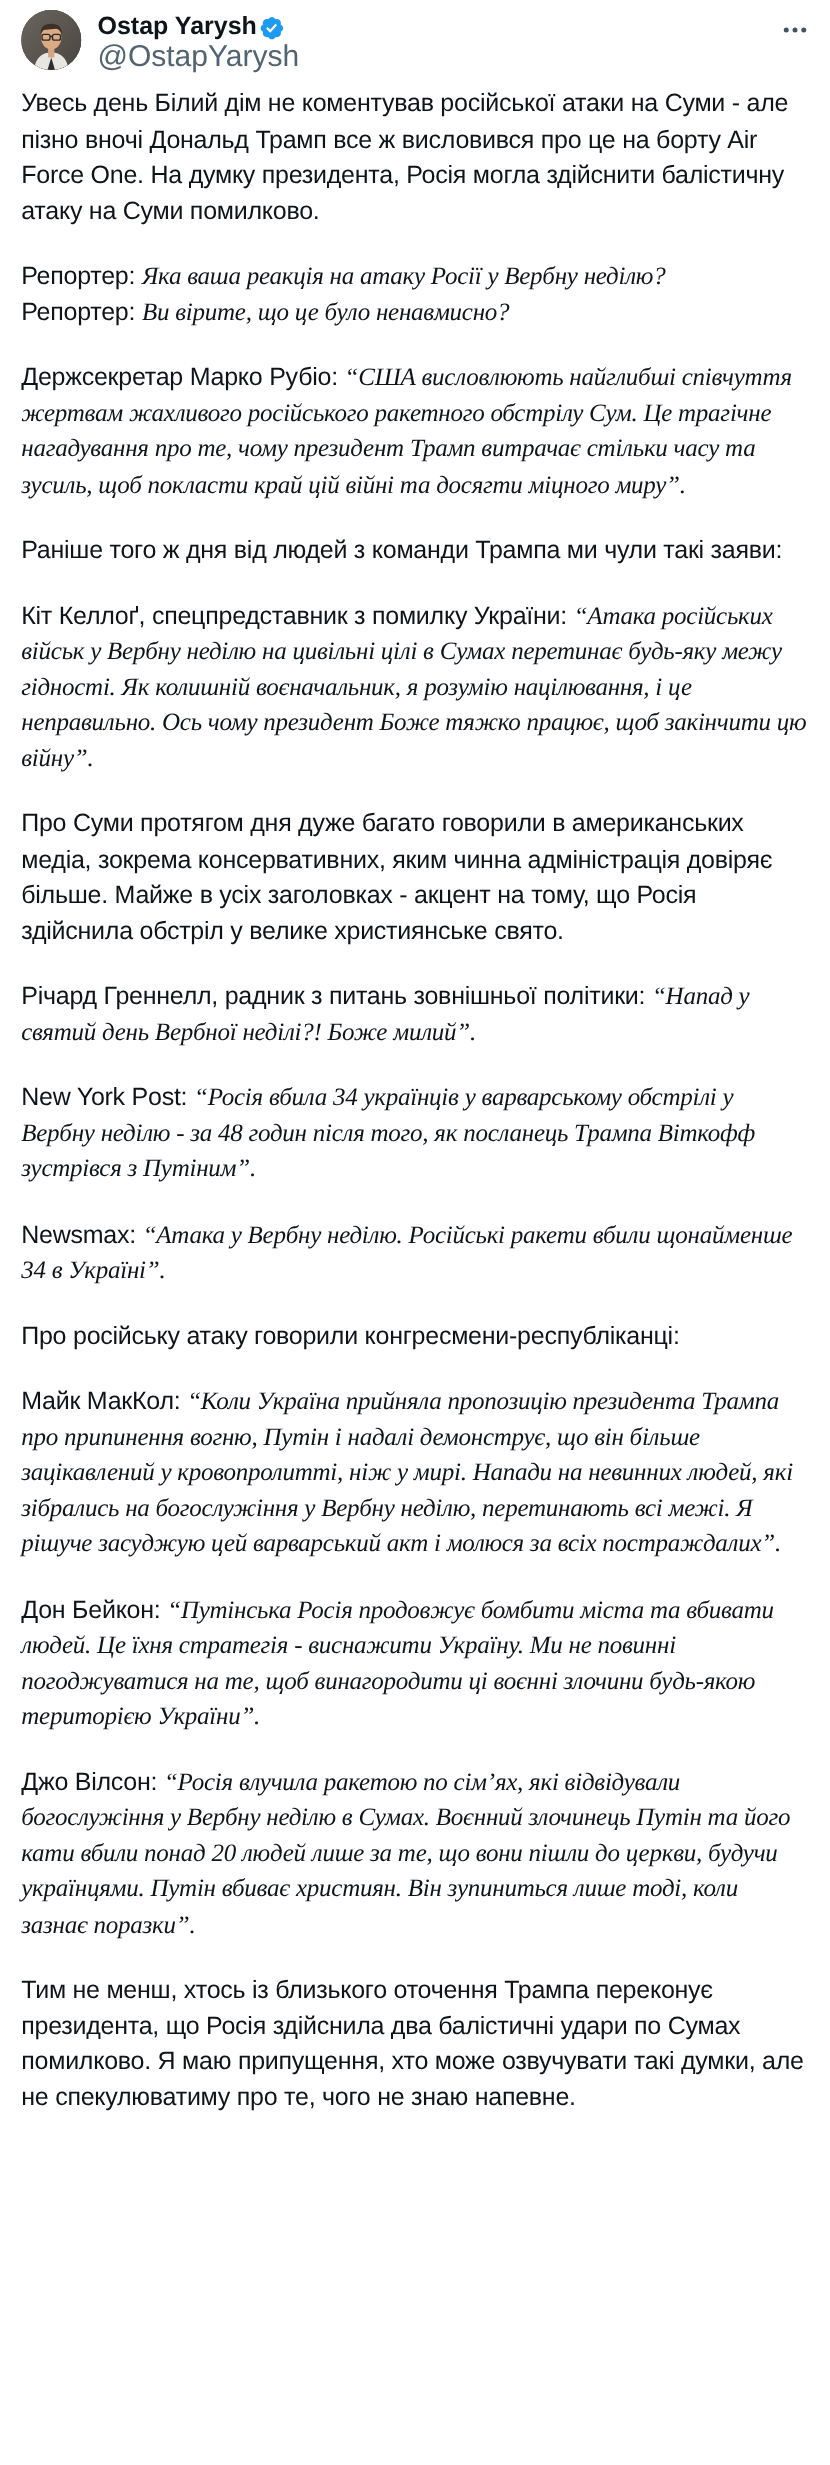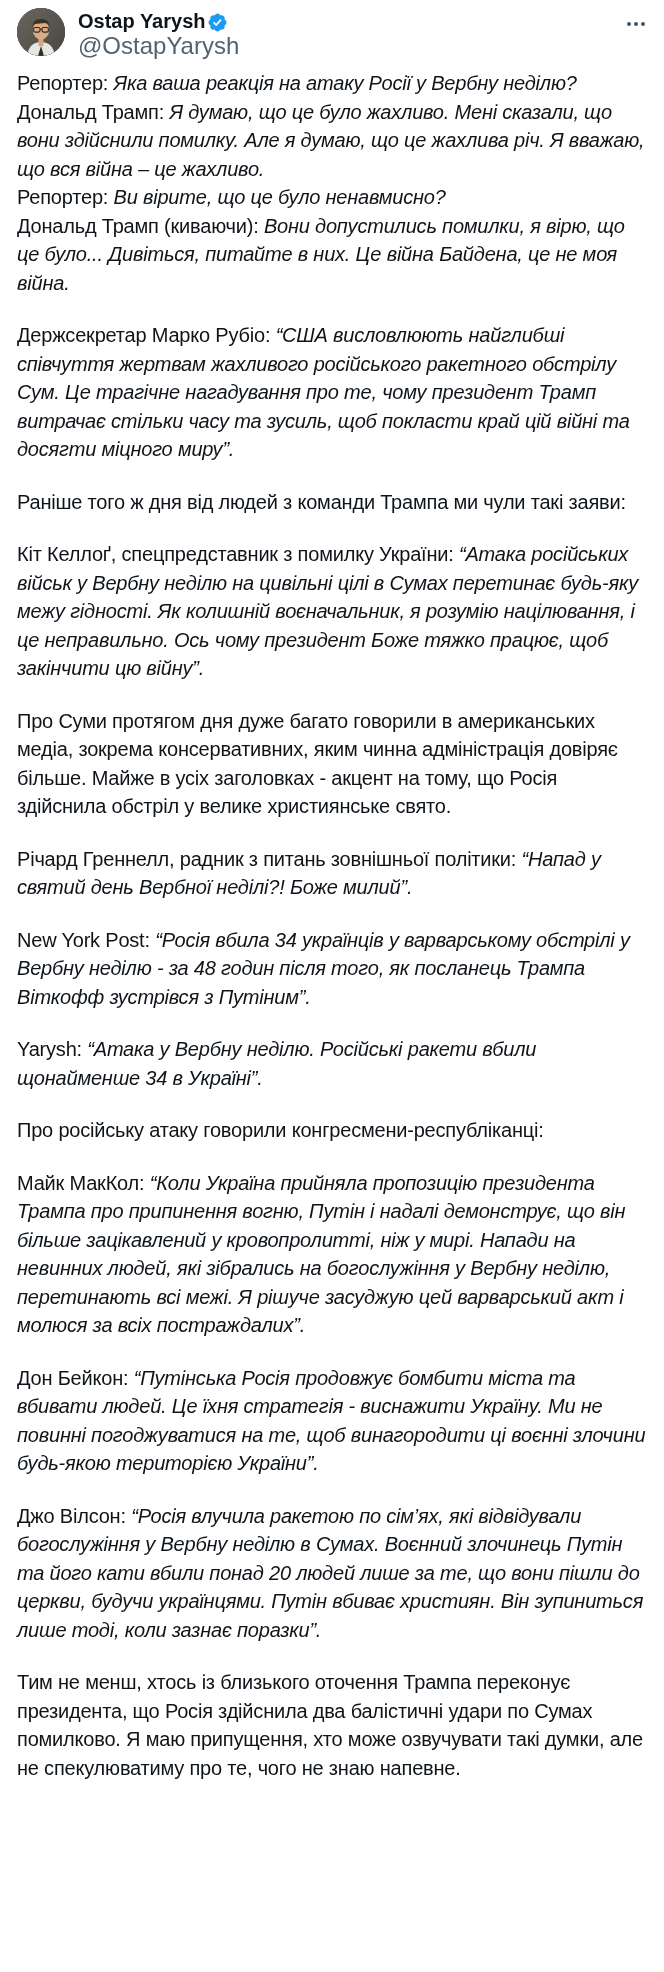--- a/index.html
+++ b/index.html
@@ -17,21 +17,21 @@
   .names{margin-left:13px;padding-top:1px;min-width:0;}
   .name-row{display:flex;align-items:center;gap:2px;}
   .display-name{font-weight:700;font-size:20px;line-height:25px;color:#0f1419;}
   .verified{width:21px;height:21px;flex:none;margin-top:1px;}
   .handle{color:#536471;font-size:24px;line-height:23px;font-weight:400;}
   .more{margin-left:auto;display:flex;gap:3px;padding:14px 2px 0 0;cursor:pointer;}
   .more .dot{width:4px;height:4px;border-radius:50%;background:#425364;}
   .post-body{font-size:20px;line-height:28.5px;letter-spacing:-0.2px;}
   .paragraph{margin:0 0 24px 0;}
   .paragraph:last-child{margin-bottom:0;}
-  .seg-italic{font-style:italic;}
+  .seg-italic{font-style:italic;font-family:Liberation Serif, serif;}
 </style>
 </head>
 <body>
 
 <div class="page">
   <div class="post">
 
     <div class="post-header">
       <div class="avatar">
         <svg viewBox="0 0 48 48" aria-hidden="true">
@@ -64,45 +64,46 @@
       </div>
       <div class="more" title="More">
         <span class="dot"></span>
         <span class="dot"></span>
         <span class="dot"></span>
       </div>
     </div>
 
     <div class="post-body" id="post-body">
         <div class="paragraph">
+          <div><span class="seg-normal">Увесь день Білий дім не коментував російської атаки на Суми - але пізно вночі Дональд Трамп все ж висловився про це на борту Air Force One. На думку президента, Росія могла здійснити балістичну атаку на Суми помилково.</span></div>
+        </div>
+        <div class="paragraph">
           <div><span class="seg-normal">Репортер: </span><span class="seg-italic">Яка ваша реакція на атаку Росії у Вербну неділю?</span></div>
-          <div><span class="seg-normal">Дональд Трамп: </span><span class="seg-italic">Я думаю, що це було жахливо. Мені сказали, що вони здійснили помилку. Але я думаю, що це жахлива річ. Я вважаю, що вся війна – це жахливо.</span></div>
           <div><span class="seg-normal">Репортер: </span><span class="seg-italic">Ви вірите, що це було ненавмисно?</span></div>
-          <div><span class="seg-normal">Дональд Трамп (киваючи): </span><span class="seg-italic">Вони допустились помилки, я вірю, що це було... Дивіться, питайте в них. Це війна Байдена, це не моя війна.</span></div>
         </div>
         <div class="paragraph">
           <div><span class="seg-normal">Держсекретар Марко Рубіо: </span><span class="seg-italic">“США висловлюють найглибші співчуття жертвам жахливого російського ракетного обстрілу Сум. Це трагічне нагадування про те, чому президент Трамп витрачає стільки часу та зусиль, щоб покласти край цій війні та досягти міцного миру”.</span></div>
         </div>
         <div class="paragraph">
           <div><span class="seg-normal">Раніше того ж дня від людей з команди Трампа ми чули такі заяви:</span></div>
         </div>
         <div class="paragraph">
           <div><span class="seg-normal">Кіт Келлоґ, спецпредставник з помилку України: </span><span class="seg-italic">“Атака російських військ у Вербну неділю на цивільні цілі в Сумах перетинає будь-яку межу гідності. Як колишній воєначальник, я розумію націлювання, і це неправильно. Ось чому президент Боже тяжко працює, щоб закінчити цю війну”.</span></div>
         </div>
         <div class="paragraph">
           <div><span class="seg-normal">Про Суми протягом дня дуже багато говорили в американських медіа, зокрема консервативних, яким чинна адміністрація довіряє більше. Майже в усіх заголовках - акцент на тому, що Росія здійснила обстріл у велике християнське свято.</span></div>
         </div>
         <div class="paragraph">
           <div><span class="seg-normal">Річард Греннелл, радник з питань зовнішньої політики: </span><span class="seg-italic">“Напад у святий день Вербної неділі?! Боже милий”.</span></div>
         </div>
         <div class="paragraph">
           <div><span class="seg-normal">New York Post: </span><span class="seg-italic">“Росія вбила 34 українців у варварському обстрілі у Вербну неділю - за 48 годин після того, як посланець Трампа Віткофф зустрівся з Путіним”.</span></div>
         </div>
         <div class="paragraph">
-          <div><span class="seg-normal">Yarysh: </span><span class="seg-italic">“Атака у Вербну неділю. Російські ракети вбили щонайменше 34 в Україні”.</span></div>
+          <div><span class="seg-normal">Newsmax: </span><span class="seg-italic">“Атака у Вербну неділю. Російські ракети вбили щонайменше 34 в Україні”.</span></div>
         </div>
         <div class="paragraph">
           <div><span class="seg-normal">Про російську атаку говорили конгресмени-республіканці:</span></div>
         </div>
         <div class="paragraph">
           <div><span class="seg-normal">Майк МакКол: </span><span class="seg-italic">“Коли Україна прийняла пропозицію президента Трампа про припинення вогню, Путін і надалі демонструє, що він більше зацікавлений у кровопролитті, ніж у мирі. Напади на невинних людей, які зібрались на богослужіння у Вербну неділю, перетинають всі межі. Я рішуче засуджую цей варварський акт і молюся за всіх постраждалих”.</span></div>
         </div>
         <div class="paragraph">
           <div><span class="seg-normal">Дон Бейкон: </span><span class="seg-italic">“Путінська Росія продовжує бомбити міста та вбивати людей. Це їхня стратегія - виснажити Україну. Ми не повинні погоджуватися на те, щоб винагородити ці воєнні злочини будь-якою територією України”.</span></div>
         </div>

